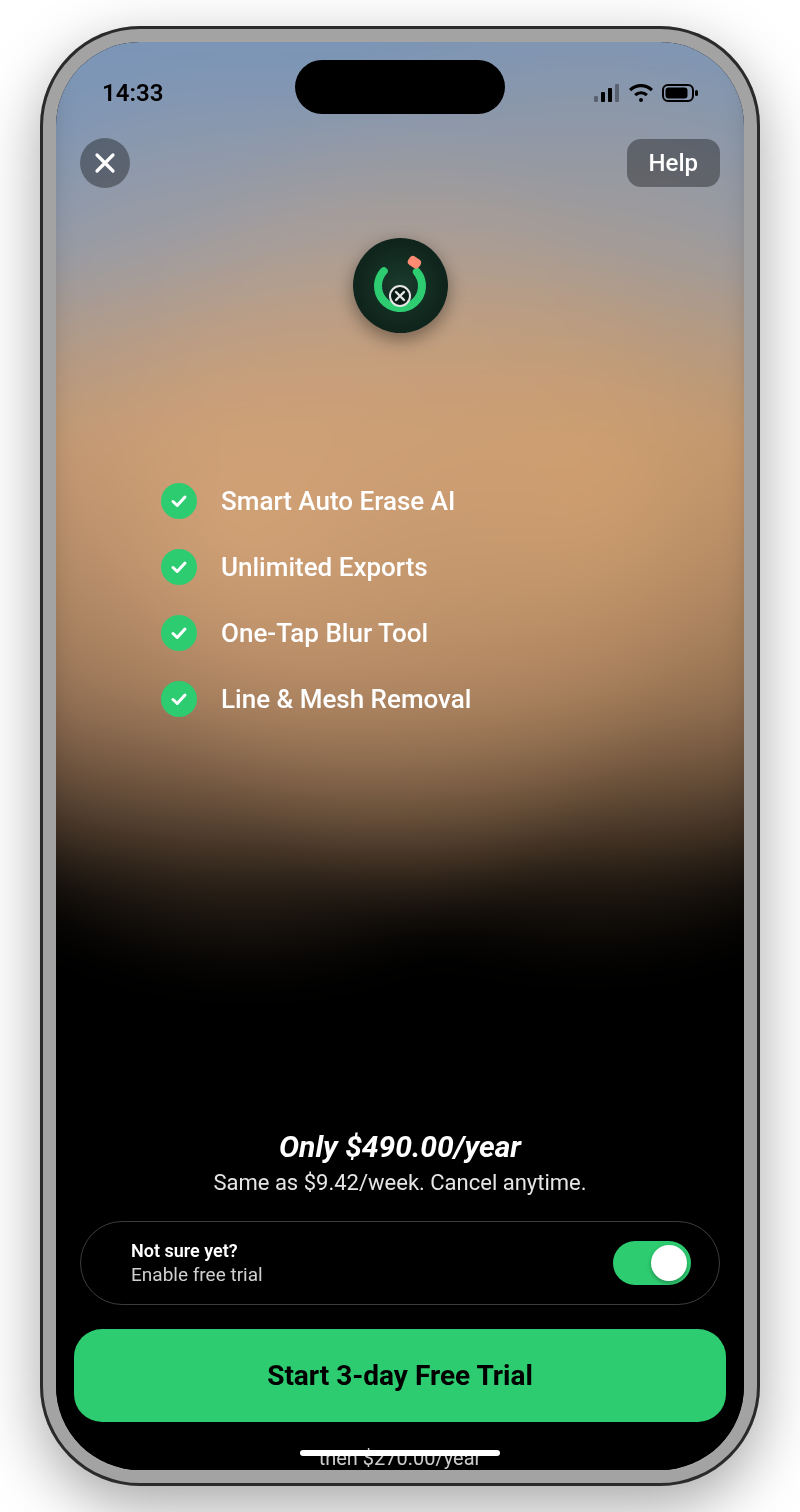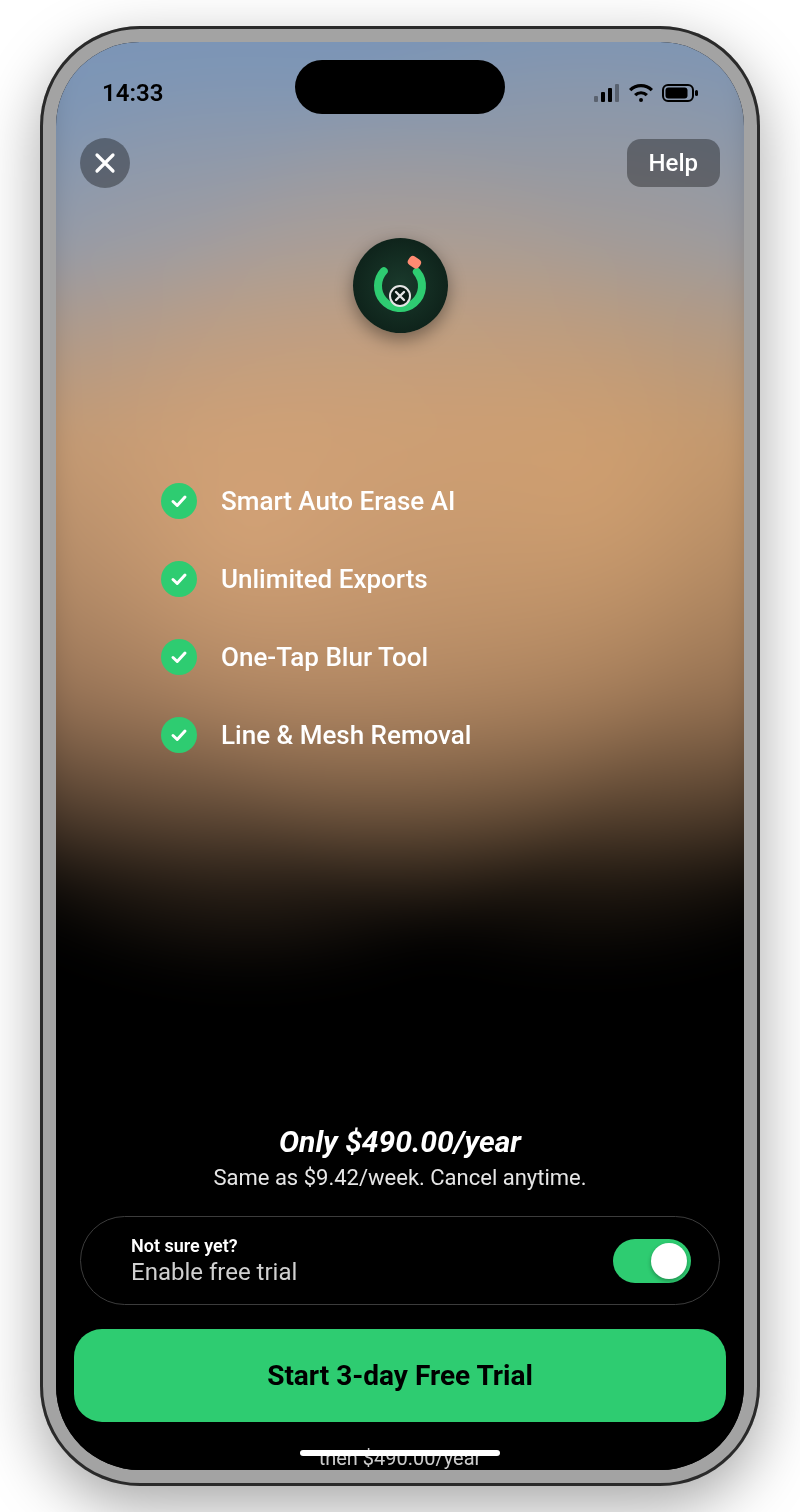--- a/index.html
+++ b/index.html
@@ -129,21 +129,21 @@
   font-size: 48px;
   font-weight: 700;
   margin-top: 28px;
   text-shadow: 0 2px 6px rgba(0,0,0,0.4);
 }
 .features {
   margin-top: 150px;
   padding: 0 105px;
   display: flex;
   flex-direction: column;
-  gap: 42px;
+  gap: 30px;
   position: relative;
   z-index: 20;
 }
 .feature {
   display: flex;
   align-items: center;
   gap: 24px;
 }
 .check {
   width: 36px;
@@ -189,21 +189,21 @@
   position: relative;
   z-index: 20;
 }
 .trial-text .q {
   color: #fff;
   font-size: 18px;
   font-weight: 600;
 }
 .trial-text .sub {
   color: #d0d0d0;
-  font-size: 24px;
+  font-size: 19px;
   margin-top: 2px;
 }
 .toggle {
   width: 78px;
   height: 44px;
   border-radius: 44px;
   background: #2ecc71;
   position: relative;
   cursor: pointer;
 }
@@ -346,18 +346,18 @@
           <div class="q">Not sure yet?</div>
           <div class="sub">Enable free trial</div>
         </div>
         <div class="toggle">
           <div class="knob"></div>
         </div>
       </div>
 
       <div class="cta">Start 3-day Free Trial</div>
 
-      <div class="then">then $490.00/year</div>
+      <div class="then">then $270.00/year</div>
 
       <div class="home-indicator"></div>
     </div>
   </div>
 </div>
 
 </body></html>

